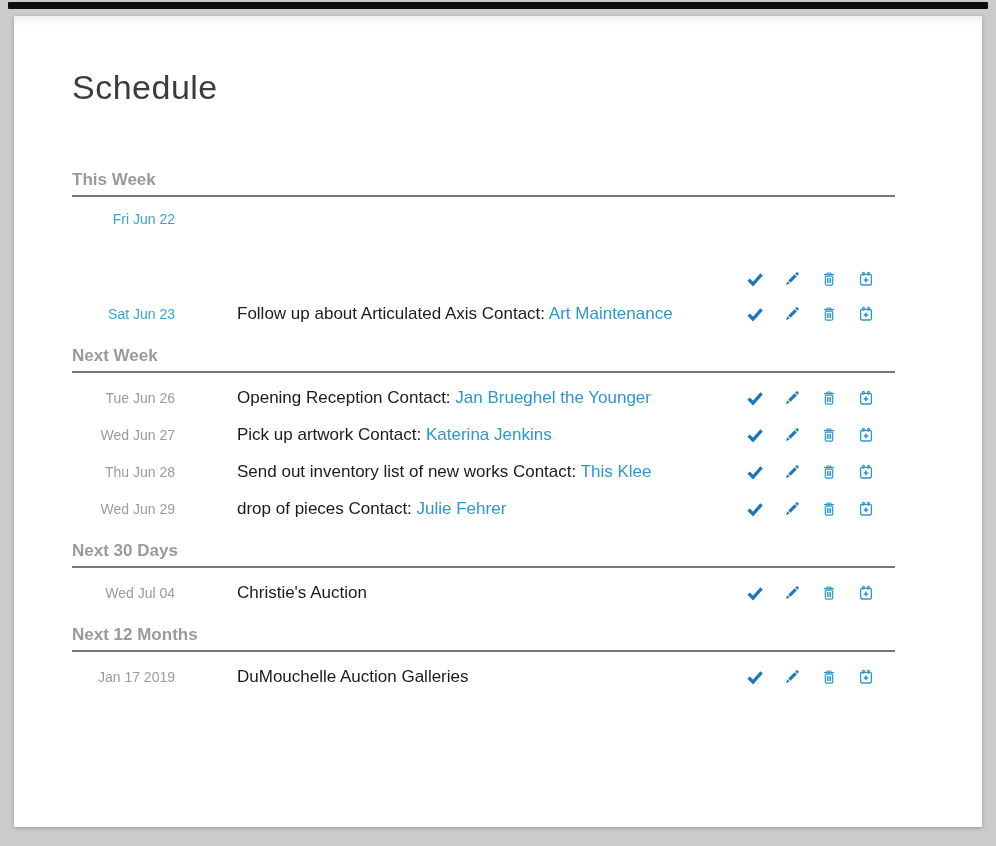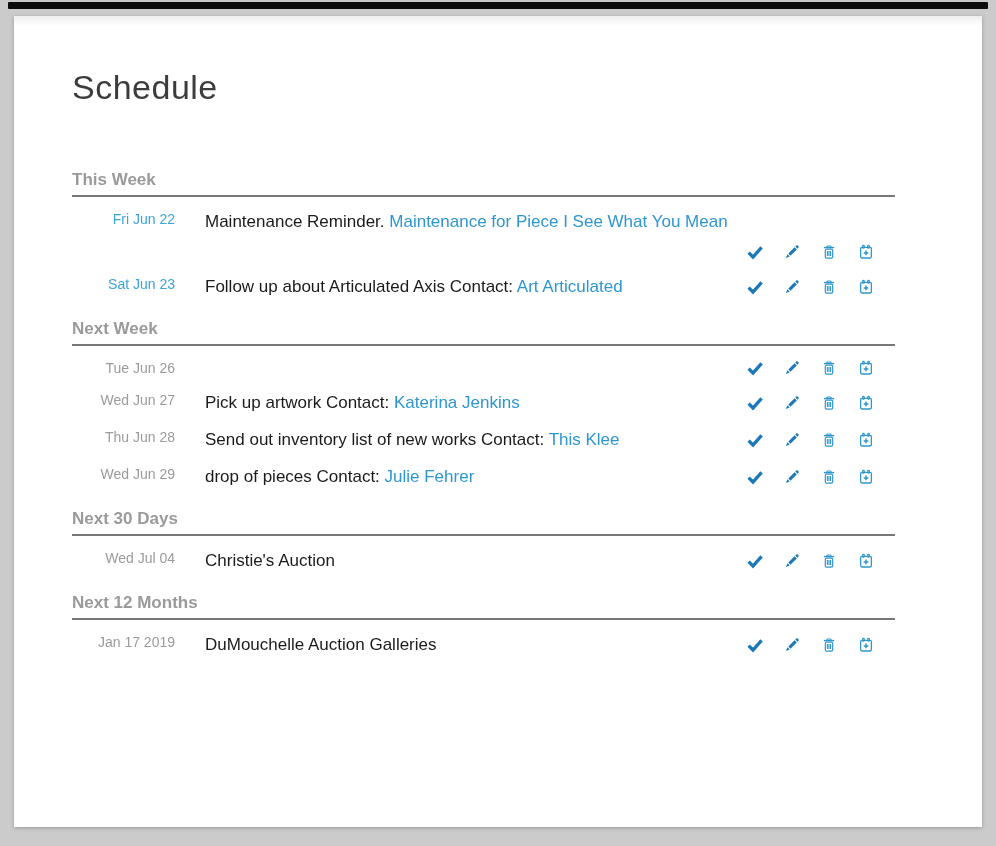--- a/index.html
+++ b/index.html
@@ -35,22 +35,23 @@
   .sections{margin-top:62px;width:823px;}
   .section{margin-top:14px;}
   .section:first-child{margin-top:16px;}
   .section-title{
     font-size:17px;font-weight:bold;color:#9a9a9a;
     line-height:20px;padding-bottom:5px;
     border-bottom:2px solid #777;
   }
   .rows{padding-top:6px;}
   .row{
-    display:flex;align-items:flex-start;
+    display:flex;align-items:center;
     padding:8px 0;
+    gap:32px;
   }
   .row.stacked{flex-wrap:wrap;}
   .date{
     width:103px;min-width:103px;padding-right:30px;
     text-align:right;font-size:14px;color:#9b9b9b;
     box-sizing:content-box;
   }
   .date.blue{color:#3aa3da;}
   .desc{
     flex:1;font-size:17px;color:#1b1b1b;line-height:21px;
@@ -79,21 +80,20 @@
   <h1 class="page-title">Schedule</h1>
 
 
   <div class="sections">
 
     <div class="section">
       <div class="section-title">This Week</div>
       <div class="rows">
         <div class="row stacked">
           <div class="date blue">Fri Jun 22</div>
-          <div class="desc"><span>Maintenance Reminder. </span><a>Maintenance for Piece I See What You Mean</a></div>
           <div class="icons">
   <button class="icon-btn" title="">
     <span>
       <svg width="16" height="16" viewBox="0 0 16 16">
         <path d="M1.6 8.6 L6 13 L14.6 3.4" fill="none" stroke="#1b79b7" stroke-width="3.3"></path>
       </svg>
     </span>
   </button>
   <button class="icon-btn" title="">
     <span>
@@ -123,21 +123,21 @@
         <rect x="4.6" y="1.4" width="1.7" height="2.8" rx="0.8" stroke-width="1.1"></rect>
         <rect x="9.7" y="1.4" width="1.7" height="2.8" rx="0.8" stroke-width="1.1"></rect>
         <path d="M8 6.6 v4.6 M5.7 8.9 h4.6" stroke-width="1.5"></path>
       </svg>
     </span>
   </button>
 </div>
         </div>
         <div class="row">
           <div class="date blue">Sat Jun 23</div>
-          <div class="desc"><span>Follow up about Articulated Axis Contact: </span><a>Art Articulated</a></div>
+          <div class="desc"><span>Follow up about Articulated Axis Contact: </span><a>Art Maintenance</a></div>
           <div class="icons">
   <button class="icon-btn" title="">
     <span>
       <svg width="16" height="16" viewBox="0 0 16 16">
         <path d="M1.6 8.6 L6 13 L14.6 3.4" fill="none" stroke="#1b79b7" stroke-width="3.3"></path>
       </svg>
     </span>
   </button>
   <button class="icon-btn" title="">
     <span>
@@ -173,20 +173,21 @@
 </div>
         </div>
       </div>
     </div>
 
     <div class="section">
       <div class="section-title">Next Week</div>
       <div class="rows">
         <div class="row">
           <div class="date">Tue Jun 26</div>
+          <div class="desc"><span>Opening Reception Contact: </span><a>Jan Brueghel the Younger</a></div>
           <div class="icons">
   <button class="icon-btn" title="">
     <span>
       <svg width="16" height="16" viewBox="0 0 16 16">
         <path d="M1.6 8.6 L6 13 L14.6 3.4" fill="none" stroke="#1b79b7" stroke-width="3.3"></path>
       </svg>
     </span>
   </button>
   <button class="icon-btn" title="">
     <span>

